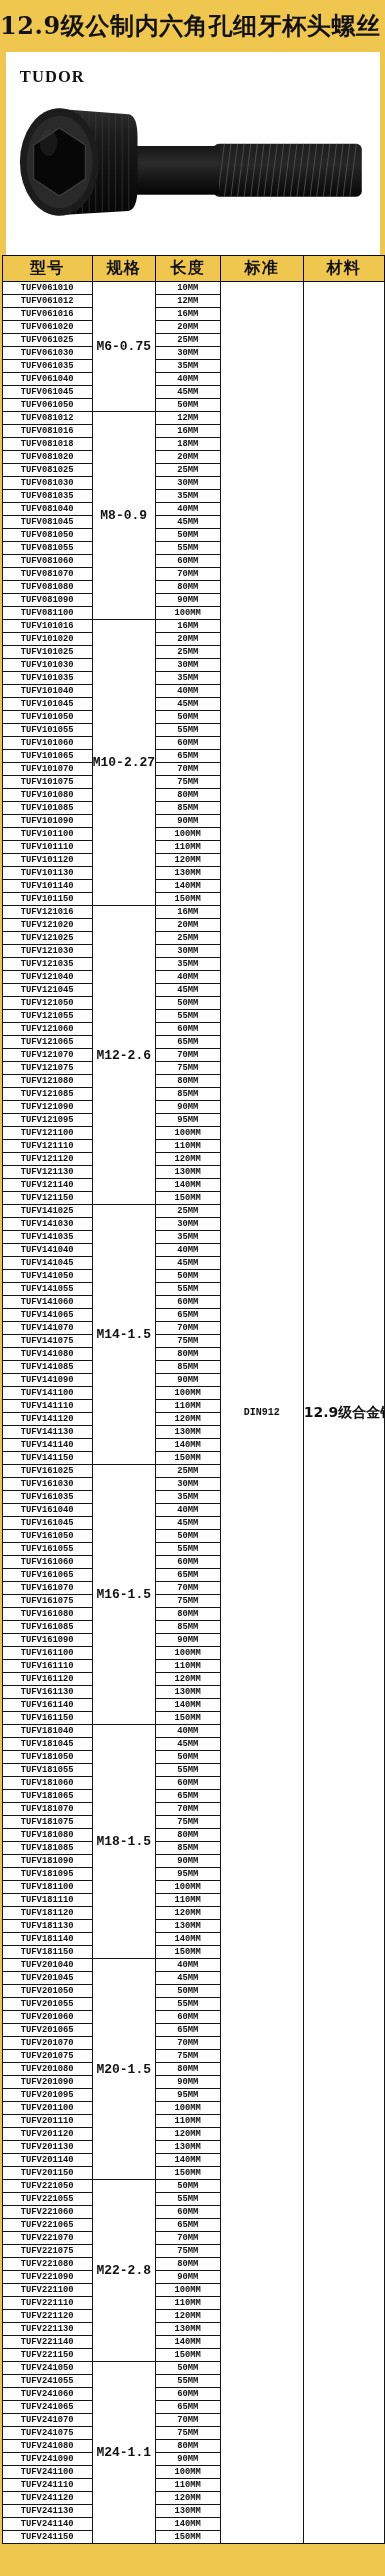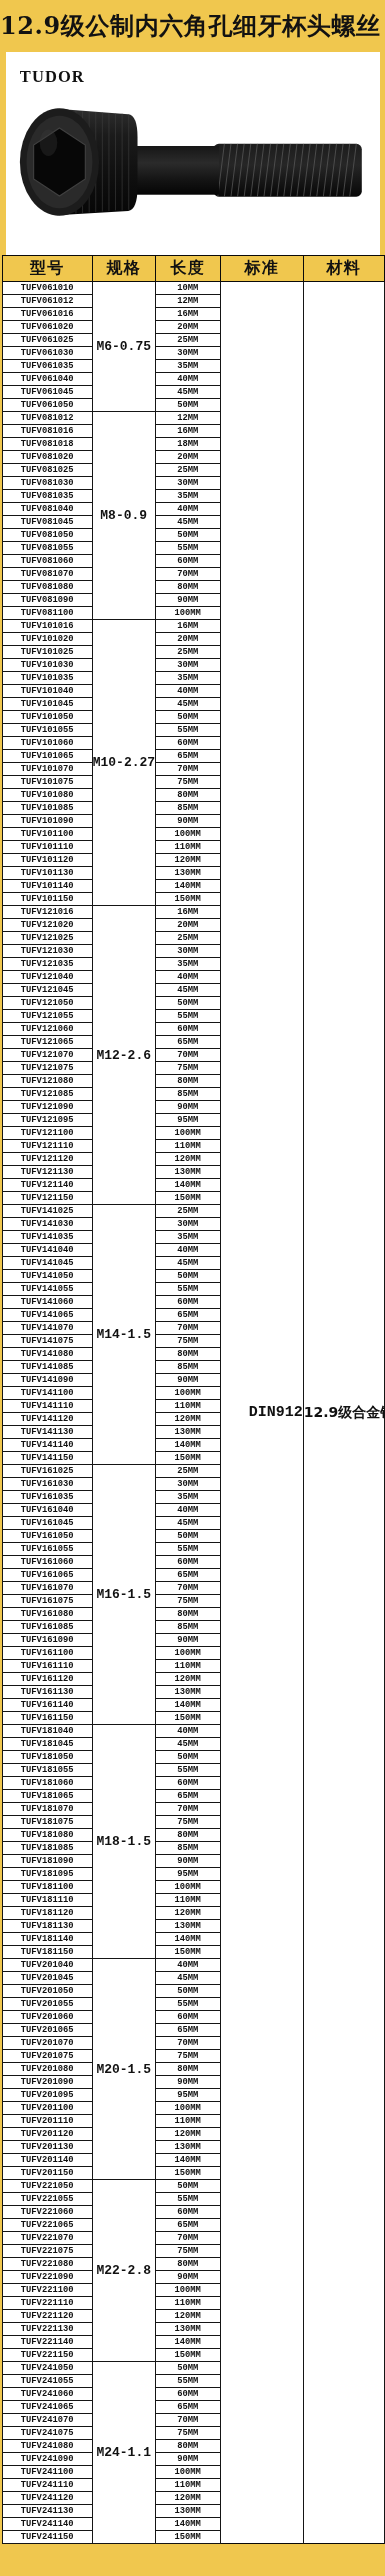--- a/index.html
+++ b/index.html
@@ -37,21 +37,21 @@
   table.spec-table tr{height:13px;}
   table.spec-table td{
     border:1.1px solid #151515;padding:0;text-align:center;vertical-align:middle;
     font-family:"Liberation Mono",monospace;font-weight:bold;
     font-size:8.8px;color:#111;overflow:hidden;white-space:nowrap;
   }
   table.spec-table td.spec{
     font-size:13px;background:#ffffff;
   }
   table.spec-table td.std{
-    border-top:none;border-bottom:none;font-size:15px;vertical-align:middle;text-align:right;
+    border-top:none;border-bottom:none;font-size:10px;vertical-align:middle;
   }
   table.spec-table td.mat{
     border-top:none;border-bottom:none;
     font-family:"DejaVu Sans",sans-serif;font-size:14px;font-weight:bold;
   }
 </style>
 </head>
 <body>
 
 <div class="page">

